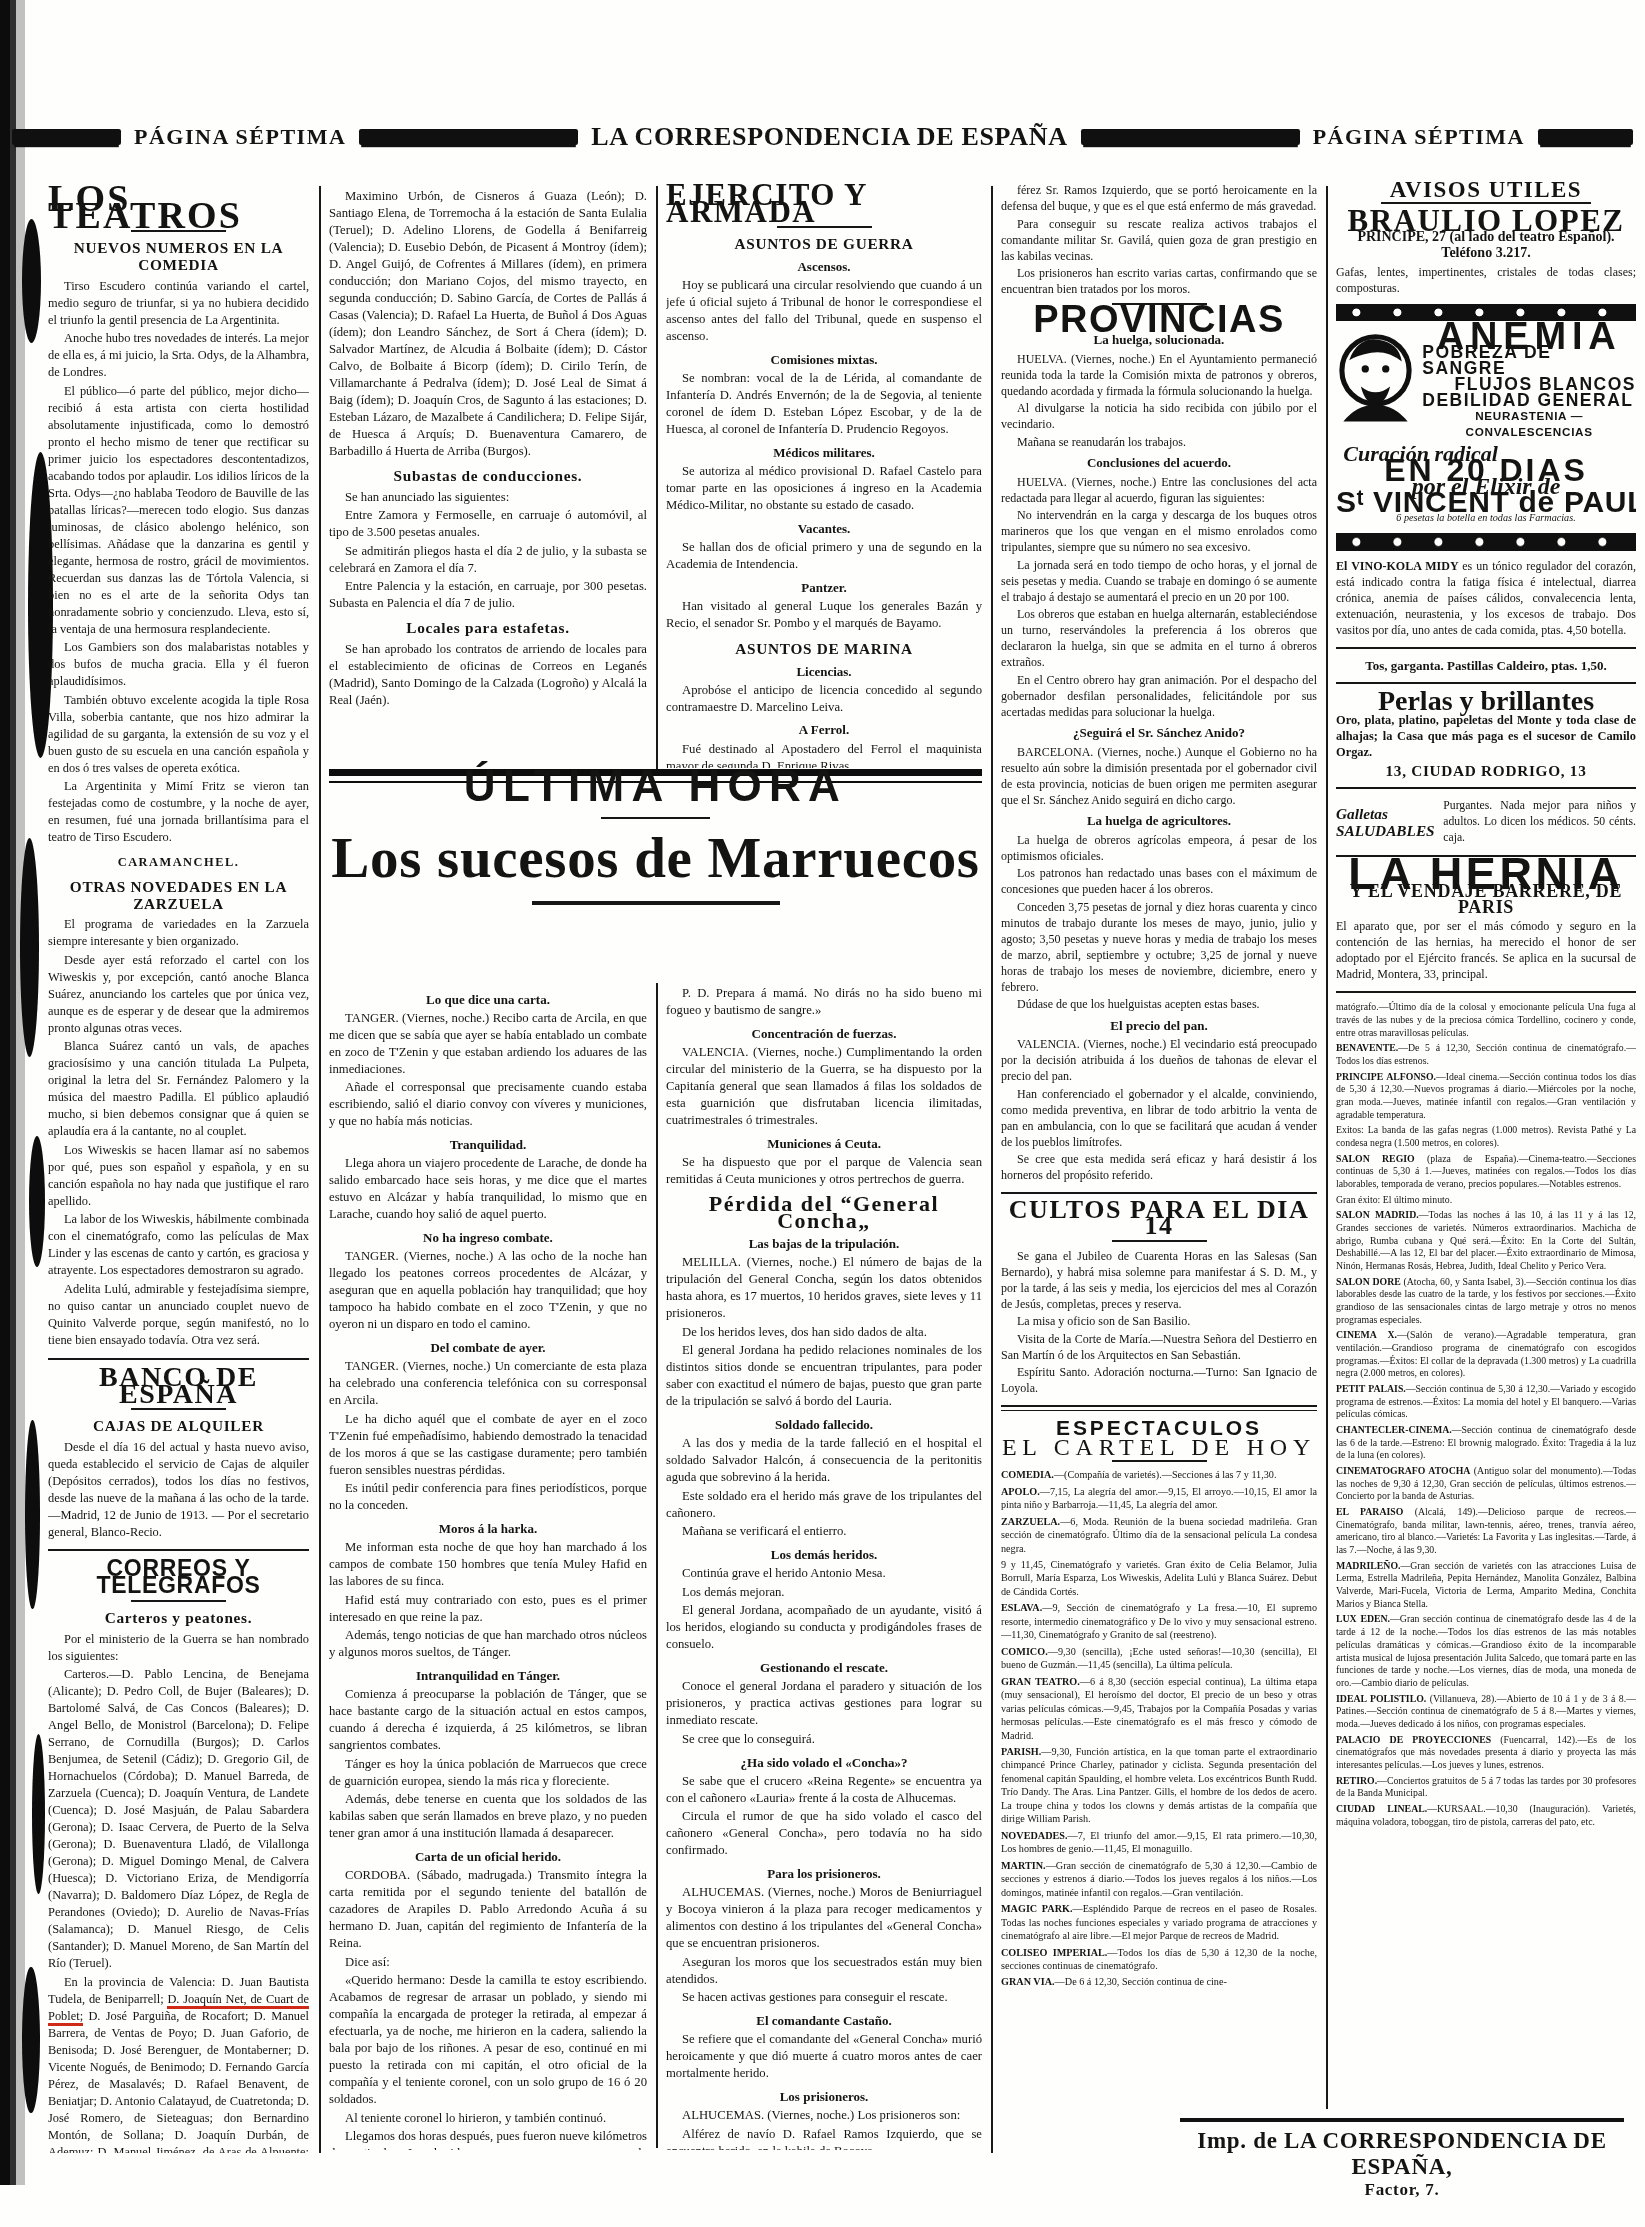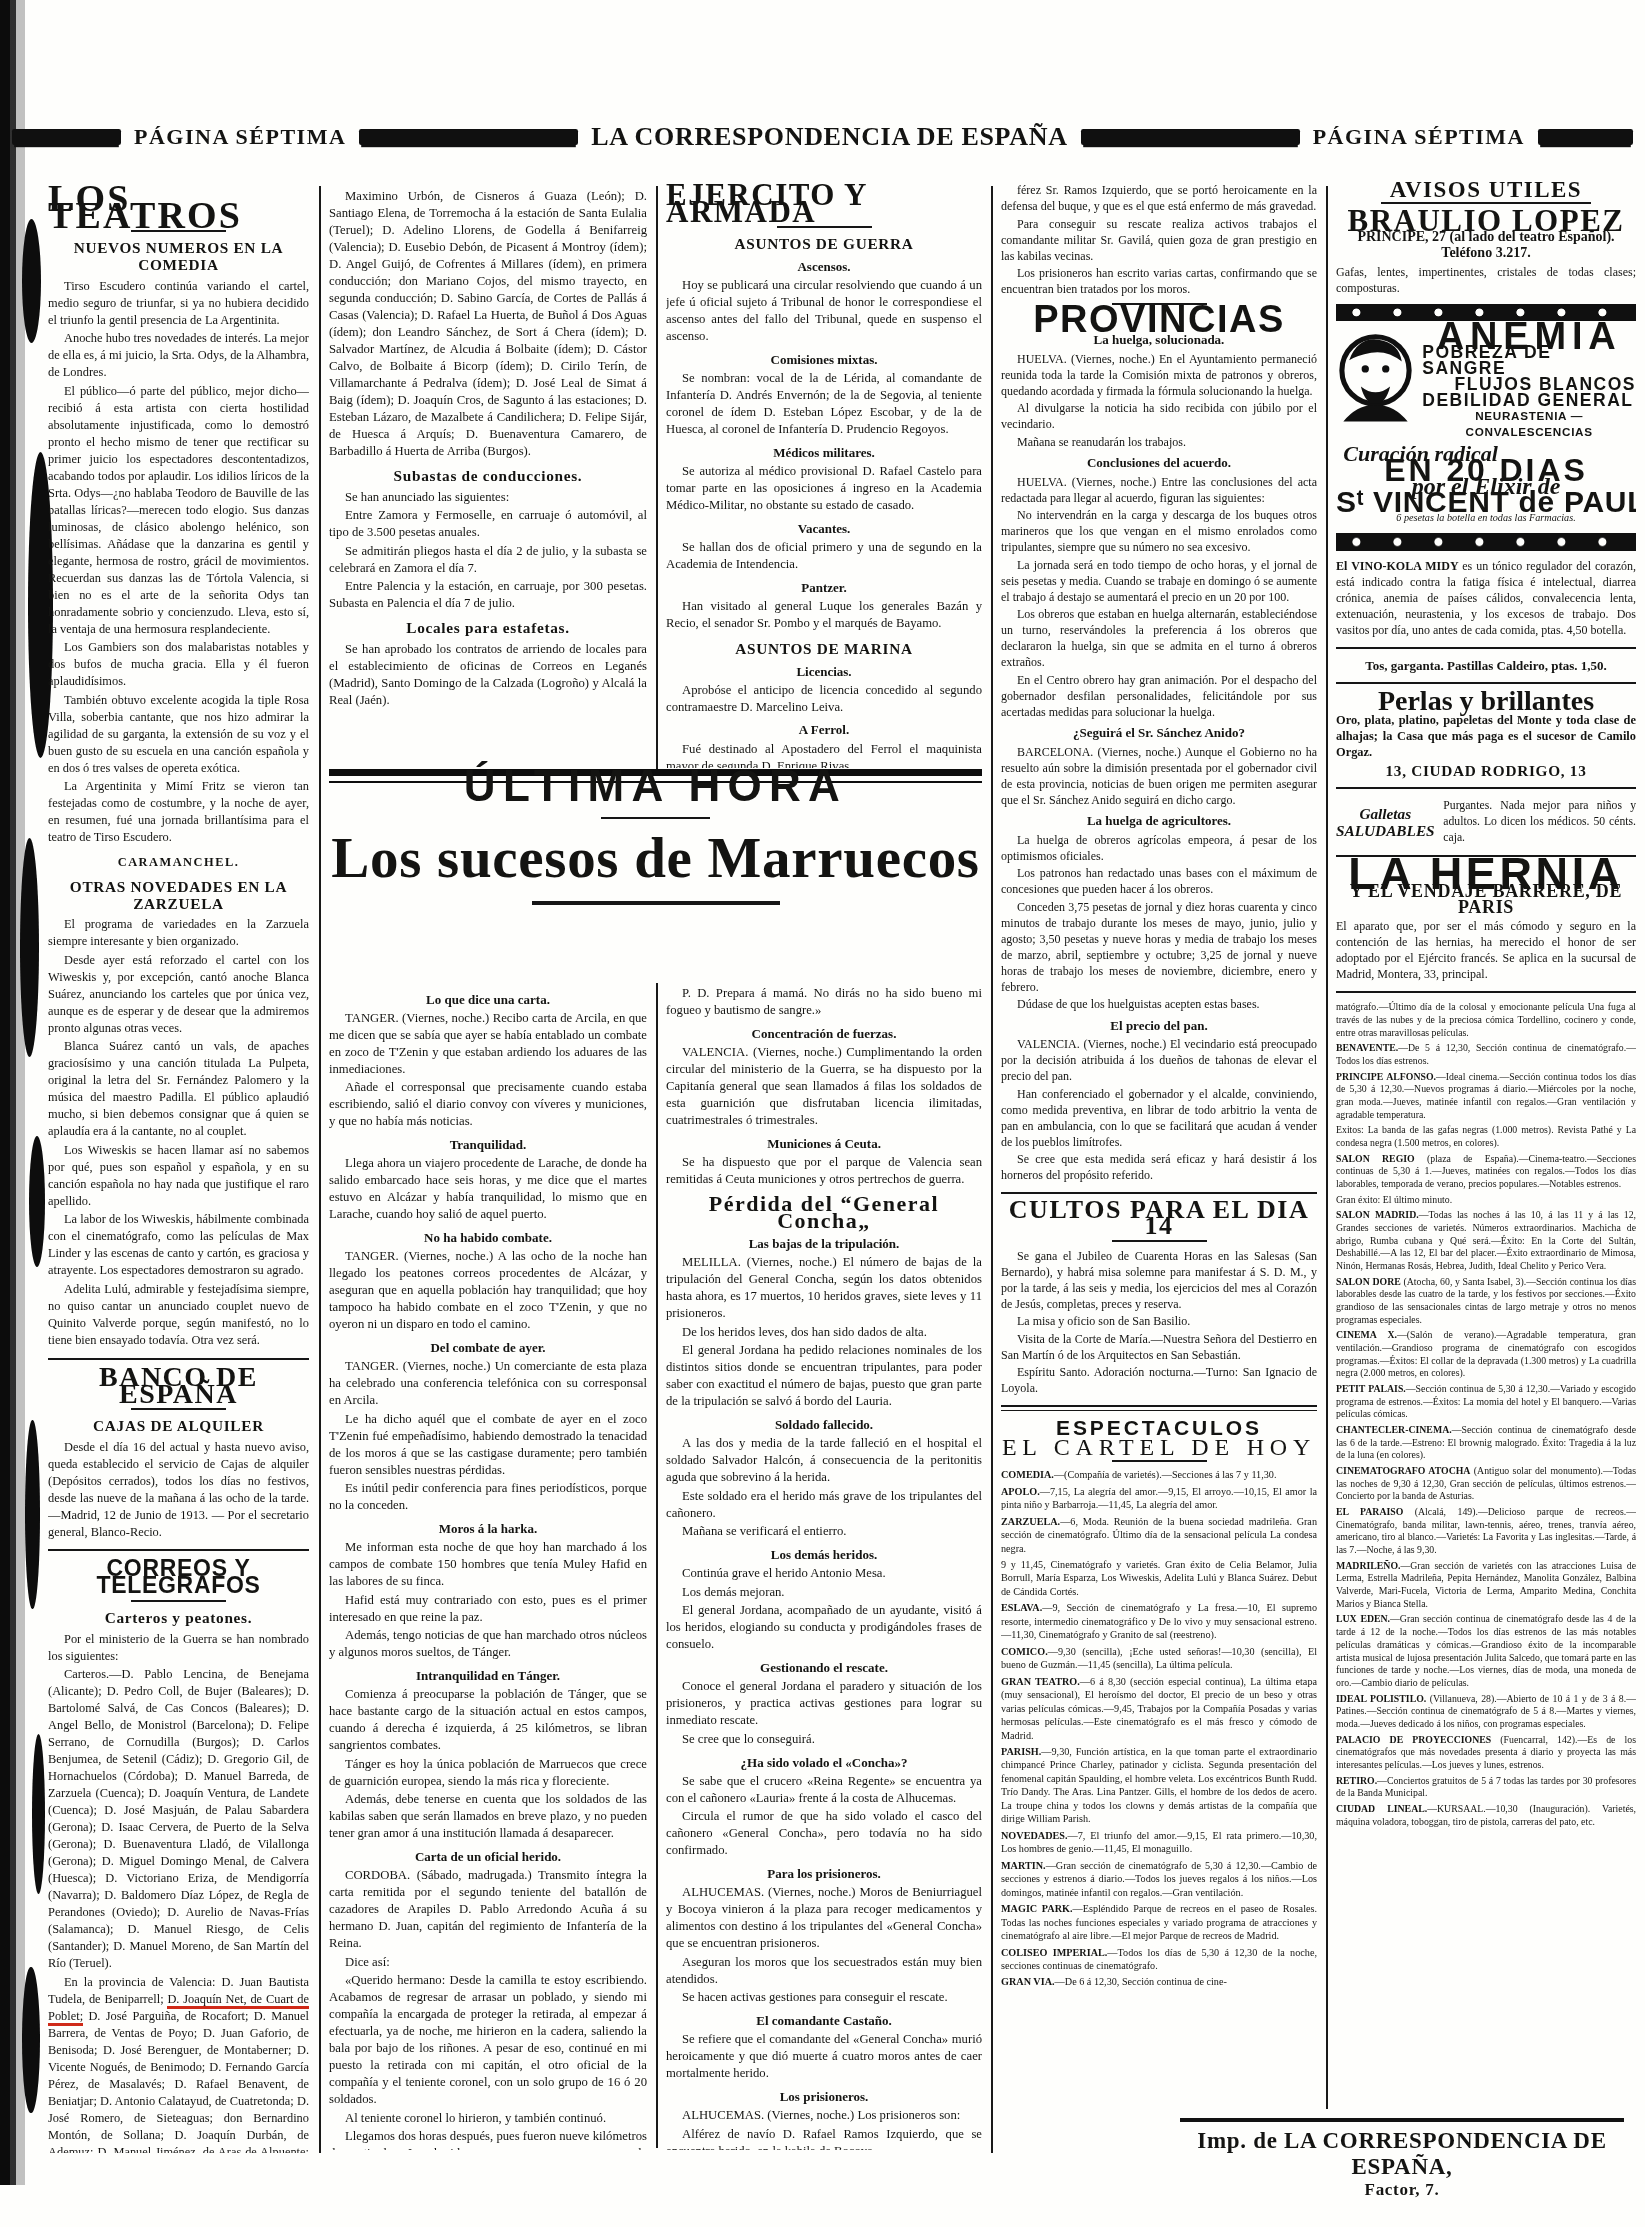--- a/index.html
+++ b/index.html
@@ -76,21 +76,21 @@
   .an-20{font-family:"Liberation Sans","DejaVu Sans",sans-serif;font-weight:bold;font-size:32px;text-align:center;letter-spacing:2.9px;}
   .an-elixir{font-style:italic;font-weight:bold;font-size:24px;text-align:center;}
   .an-svp{font-family:"Liberation Sans","DejaVu Sans",sans-serif;font-weight:bold;font-size:30px;text-align:center;letter-spacing:0.7px;white-space:nowrap;}
   .an-foot{font-size:10.2px;text-align:center;font-style:italic;}
   .vino{text-align:justify;}
   .pastillas{font-weight:bold;text-align:center;font-size:13px;margin:4.4px 0;}
   .perlas-head{font-weight:bold;text-align:center;font-size:28px;margin:2.9px 0;}
   .perlas-body{text-align:justify;font-weight:bold;font-size:12.4px;}
   .perlas-addr{font-weight:bold;text-align:center;font-size:15.3px;letter-spacing:0.7px;margin:2.9px 0;}
   .galletas{display:flex;gap:8.7px;align-items:center;}
-  .galletas-title{flex:0 0 87px;font-weight:bold;font-size:15.3px;font-style:italic;line-height:17.5px;text-align:center;}
+  .galletas-title{flex:0 0 87px;font-weight:bold;font-size:15.3px;font-style:italic;line-height:17.5px;}
   .galletas-body{flex:1;font-size:11.7px;text-align:justify;}
   .hernia-head{font-family:"Liberation Sans","DejaVu Sans",sans-serif;font-weight:bold;font-size:45px;letter-spacing:3.6px;text-align:center;margin:1.5px 0;}
   .hernia-sub{font-weight:bold;font-size:18px;text-align:center;letter-spacing:0.7px;margin-bottom:2.9px;}
   .hernia-body{text-align:justify;}
   #col5-listings .listing{font-size:9.8px;line-height:12.7px;}
   
   .imprint{position:absolute;left:1180px;top:2112px;width:444px;text-align:center;}
   .imprint-rule{border:0;border-top:4.4px solid #121212;margin-bottom:5.8px;}
   .imprint-1{font-weight:bold;font-size:23px;letter-spacing:0.7px;}
   .imprint-2{font-weight:bold;font-size:17px;letter-spacing:0.7px;}
@@ -202,21 +202,21 @@
     <div class="bighead">Los sucesos de Marruecos</div>
     <hr class="krule thick">
   </section>
 
   <section id="marrleft" class="col" style="left:329px;top:985px;width:318px;height:1165px;">
       <div class="blk mini">Lo que dice una carta.</div>
       <div class="blk p">TANGER. (Viernes, noche.) Recibo carta de Arcila, en que me dicen que se sabía que ayer se había entablado un combate en zoco de T'Zenin y que estaban ardiendo los aduares de las inmediaciones.</div>
       <div class="blk p">Añade el corresponsal que precisamente cuando estaba escribiendo, salió el diario convoy con víveres y municiones, y que no había más noticias.</div>
       <div class="blk mini">Tranquilidad.</div>
       <div class="blk p">Llega ahora un viajero procedente de Larache, de donde ha salido embarcado hace seis horas, y me dice que el martes estuvo en Alcázar y había tranquilidad, lo mismo que en Larache, cuando hoy salió de aquel puerto.</div>
-      <div class="blk mini">No ha habido combate.</div>
+      <div class="blk mini">No ha ingreso combate.</div>
       <div class="blk p">TANGER. (Viernes, noche.) A las ocho de la noche han llegado los peatones correos procedentes de Alcázar, y aseguran que en aquella población hay tranquilidad; que hoy tampoco ha habido combate en el zoco T'Zenin, y que no oyeron ni un disparo en todo el camino.</div>
       <div class="blk mini">Del combate de ayer.</div>
       <div class="blk p">TANGER. (Viernes, noche.) Un comerciante de esta plaza ha celebrado una conferencia telefónica con su corresponsal en Arcila.</div>
       <div class="blk p">Le ha dicho aquél que el combate de ayer en el zoco T'Zenin fué empeñadísimo, habiendo demostrado la tenacidad de los moros á que se las castigase duramente; pero también fueron sensibles nuestras pérdidas.</div>
       <div class="blk p">Es inútil pedir conferencia para fines periodísticos, porque no la conceden.</div>
       <div class="blk mini">Moros á la harka.</div>
       <div class="blk p">Me informan esta noche de que hoy han marchado á los campos de combate 150 hombres que tenía Muley Hafid en las labores de su finca.</div>
       <div class="blk p">Hafid está muy contrariado con esto, pues es el primer interesado en que reine la paz.</div>
       <div class="blk p">Además, tengo noticias de que han marchado otros núcleos y algunos moros sueltos, de Tánger.</div>
       <div class="blk mini">Intranquilidad en Tánger.</div>

